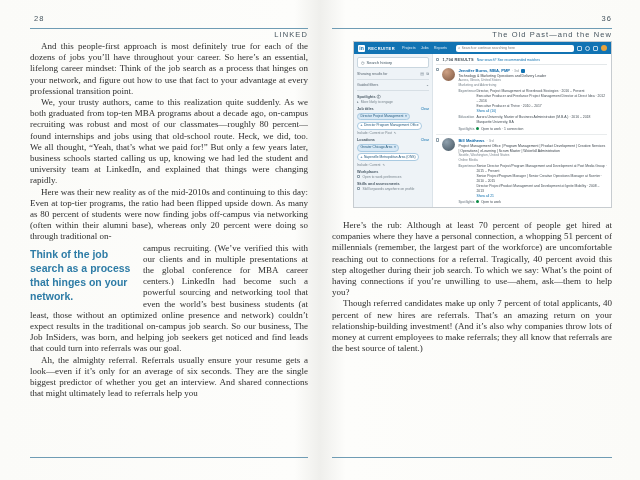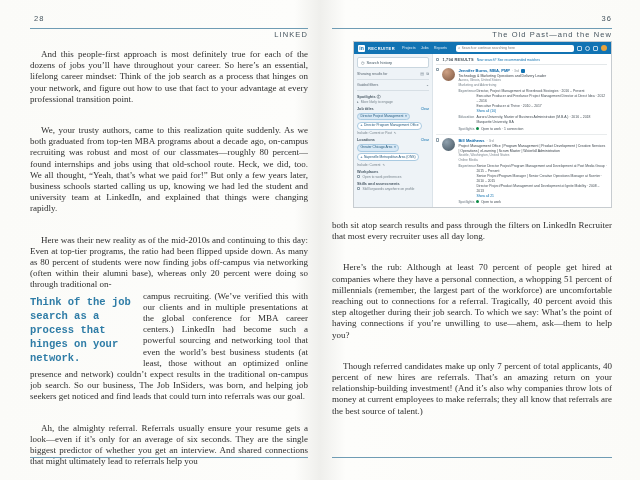--- a/index.html
+++ b/index.html
@@ -22,25 +22,25 @@
   .page-header{position:relative;height:12px;font-family:"Liberation Sans",sans-serif;
     font-size:7.5px;letter-spacing:1.1px;color:#46555f;}
   .page-header .pagenum{position:absolute;top:0;}
   .page.left .pagenum{left:4px;}
   .page.right .pagenum{right:0;}
   .page-header .htitle{position:absolute;left:0;right:0;text-align:right;top:16px;}
   .rule{border-top:1px solid var(--rule);}
   .rule.top{margin-top:2px;}
   .rule.bottom{position:absolute;bottom:0;left:0;right:0;}
   .body-text{margin-top:12px;font-size:9px;line-height:11.2px;text-align:justify;color:#2e2e2e;}
-  .body-text p.indent{text-indent:11px;margin-top:20px;}
+  .body-text p.indent{text-indent:11px;}
   .wrapsec{overflow:hidden;}
   .pullquote{
     float:left;width:104px;margin:4px 9px 2px 0;
-    font-family:Liberation Mono, monospace;font-weight:bold;
+    font-family:Liberation Sans, sans-serif;font-weight:bold;
     font-size:10.5px;line-height:14px;color:var(--pullquote);text-align:left;
   }
   
   .shot{
     width:259px;height:167px;margin:12px 0 0 21px;background:#fff;
     border:1px solid #c7ccd0;display:flex;flex-direction:column;
     font-family:"Liberation Sans",sans-serif;overflow:hidden;text-align:left;
   }
   .shot-nav{height:12px;background:var(--li-blue);display:flex;align-items:center;padding:0 4px;gap:3px;flex:none;}
   .li-logo{width:7px;height:7px;background:#fff;color:var(--li-blue);font-size:5px;font-weight:bold;
@@ -315,20 +315,19 @@
               </div>
             </div>
           </article>
 
         </div>
       </div>
     </div>
 
 
     <div class="body-text">
-      <p>both sit atop search results and pass through the filters on LinkedIn Recruiter that most every recruiter uses all day long.</p>
       <p class="indent">Here’s the rub: Although at least 70 percent of people get hired at companies where they have a personal connection, a whopping 51 percent of millennials (remember, the largest part of the workforce) are uncomfortable reaching out to connections for a referral. Tragically, 40 percent avoid this step altogether during their job search. To which we say: What’s the point of having connections if you’re unwilling to use—ahem, ask—them to help you?</p>
       <p class="indent">Though referred candidates make up only 7 percent of total applicants, 40 percent of new hires are referrals. That’s an amazing return on your relationship-building investment! (And it’s also why companies throw lots of money at current employees to make referrals; they all know that referrals are the best source of talent.)</p>
     </div>
 
     <div class="rule bottom"></div>
   </section>
 </div>
 
 </body></html>

